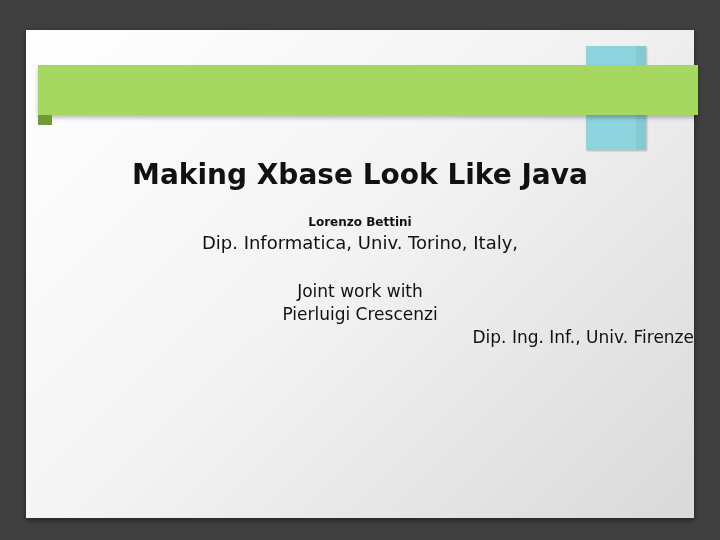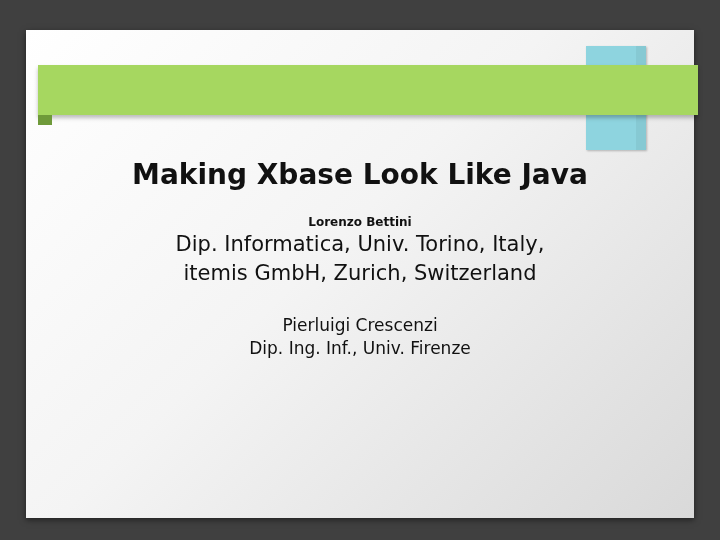--- a/index.html
+++ b/index.html
@@ -81,57 +81,58 @@
     font-size: 28px;
     font-weight: 700;
     margin: 10px 0 24px 0;
   }
   .author {
     font-size: 12px;
     font-weight: 700;
     margin: 0;
   }
   .affil {
-    font-size: 21px;
+    font-size: 18px;
     font-weight: 400;
     line-height: 1.3;
     margin: 2px 0 0 0;
   }
   .joint-block {
     margin-top: 26px;
     font-size: 17px;
     line-height: 1.35;
   }
   .joint-label {
     font-weight: 400;
   }
   .coauthor {
     font-weight: 400;
   }
   .coaffil {
     font-weight: 400;
+    text-align: right;
   }
 </style>
 </head>
 <body>
 
 <div class="frame">
   <div class="slide">
 
     <div class="ribbon-blue"></div>
     <div class="banner-green"></div>
     <div class="banner-notch"></div>
 
     <div class="content">
       <div class="title">Making Xbase Look Like Java</div>
 
       <div class="author">Lorenzo Bettini</div>
       <div class="affil">Dip. Informatica, Univ. Torino, Italy,</div>
-      <div class="affil">itemis GmbH, Zurich, Switzerland</div>
 
       <div class="joint-block">
+        <div class="joint-label">Joint work with</div>
         <div class="coauthor">Pierluigi Crescenzi</div>
         <div class="coaffil">Dip. Ing. Inf., Univ. Firenze</div>
       </div>
     </div>
 
   </div>
 </div>
 
 </body></html>

